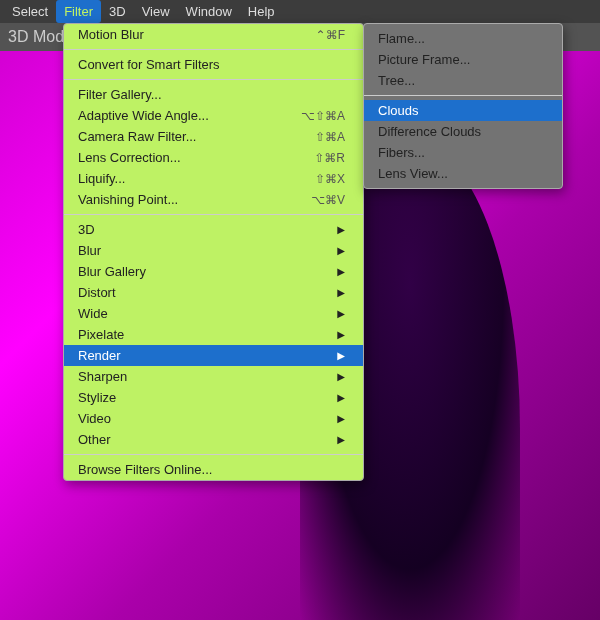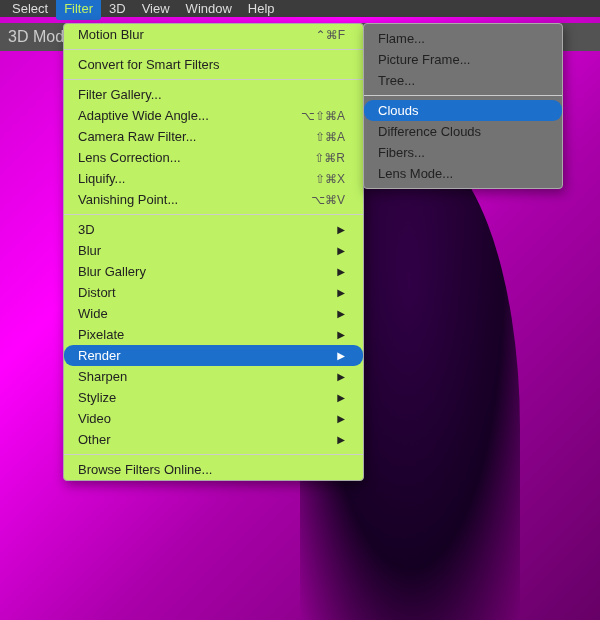--- a/index.html
+++ b/index.html
@@ -33,21 +33,21 @@
       border-radius: 50% 50% 0 0 / 60% 60% 0 0;
       z-index: 1;
       opacity: 0.85;
     }
 
     
     .menubar {
       position: absolute;
       top: 0; left: 0;
       width: 600px;
-      height: 17px;
+      height: 23px;
       background: #3c3c3c;
       display: flex;
       align-items: center;
       z-index: 100;
       padding: 0 4px;
     }
     .menubar-item {
       color: #ddd;
       padding: 2px 8px;
       font-size: 13px;
@@ -111,21 +111,20 @@
       padding: 3px 18px 3px 14px;
       color: #222;
       cursor: pointer;
       white-space: nowrap;
       position: relative;
       min-height: 20px;
     }
     .menu-item.active {
       background: #1d6fcc;
       color: #fff;
-      border-radius: 9px;
     }
 
     .menu-separator {
       height: 1px;
       background: #ccc;
       margin: 4px 0;
     }
 
     .menu-item-label {
       flex: 1;
@@ -292,15 +291,15 @@
   <div class="menu-item active">
     <span class="menu-item-label">Clouds</span>
   </div>
   <div class="menu-item">
     <span class="menu-item-label">Difference Clouds</span>
   </div>
   <div class="menu-item">
     <span class="menu-item-label">Fibers...</span>
   </div>
   <div class="menu-item">
-    <span class="menu-item-label">Lens Mode...</span>
+    <span class="menu-item-label">Lens View...</span>
   </div>
 </div>
 
 </body></html>

